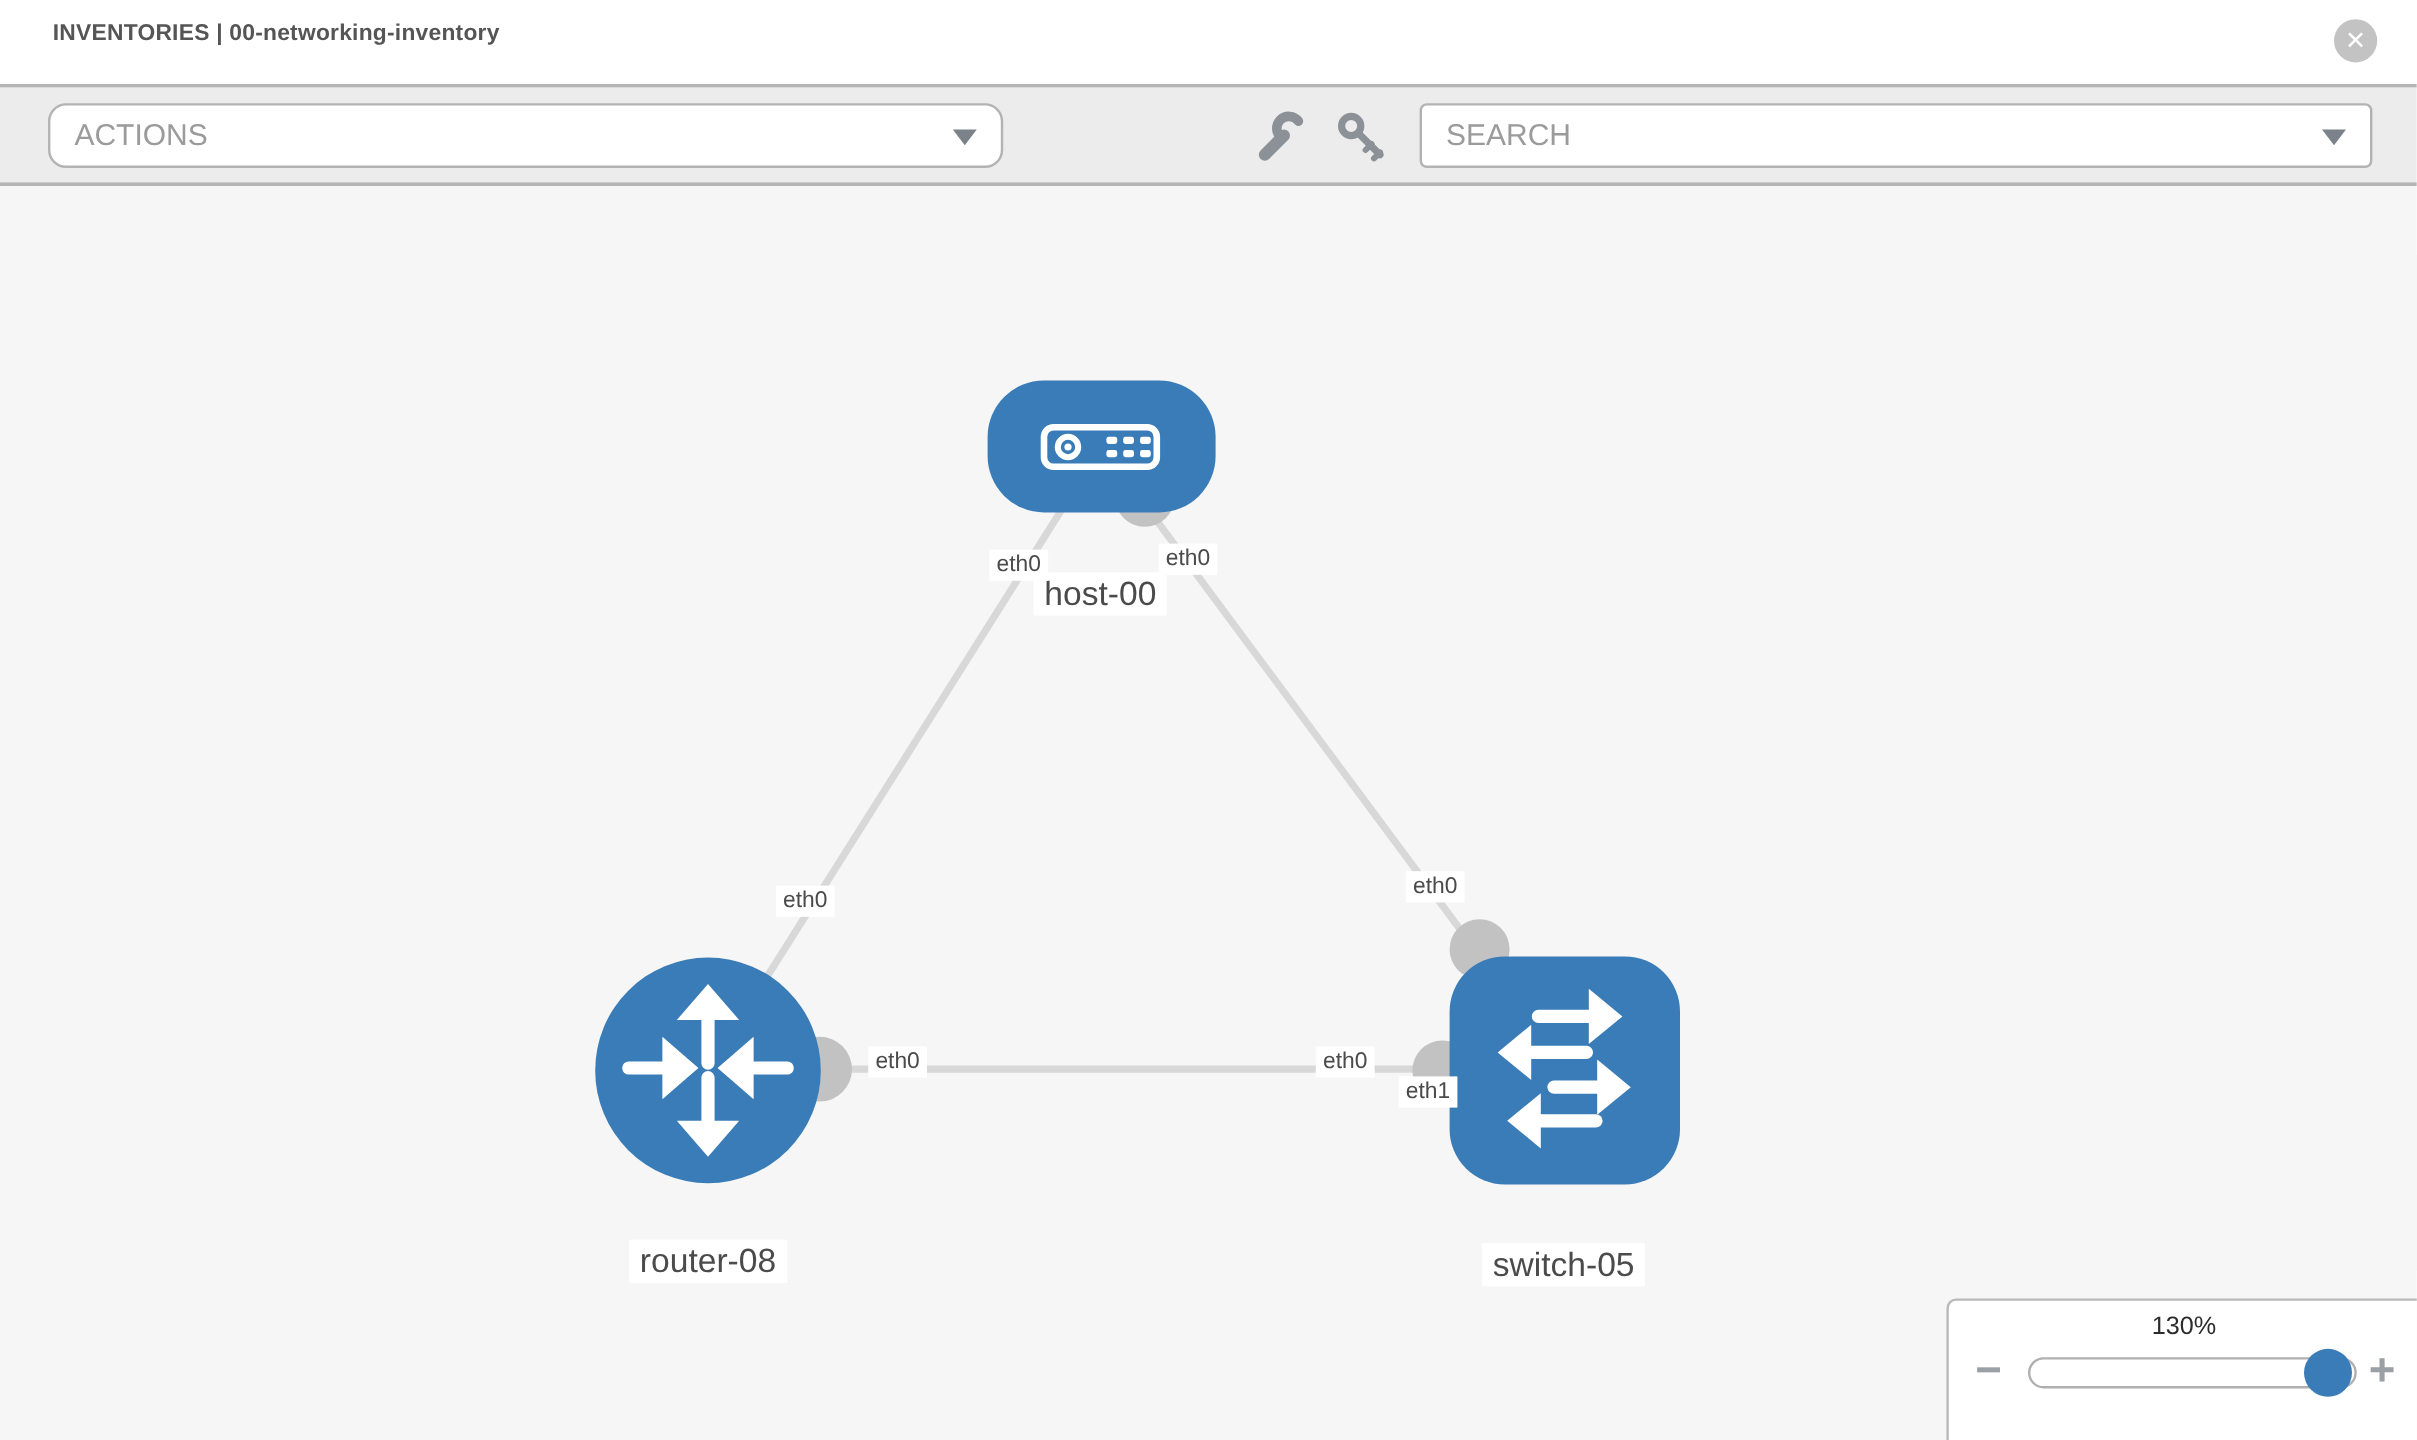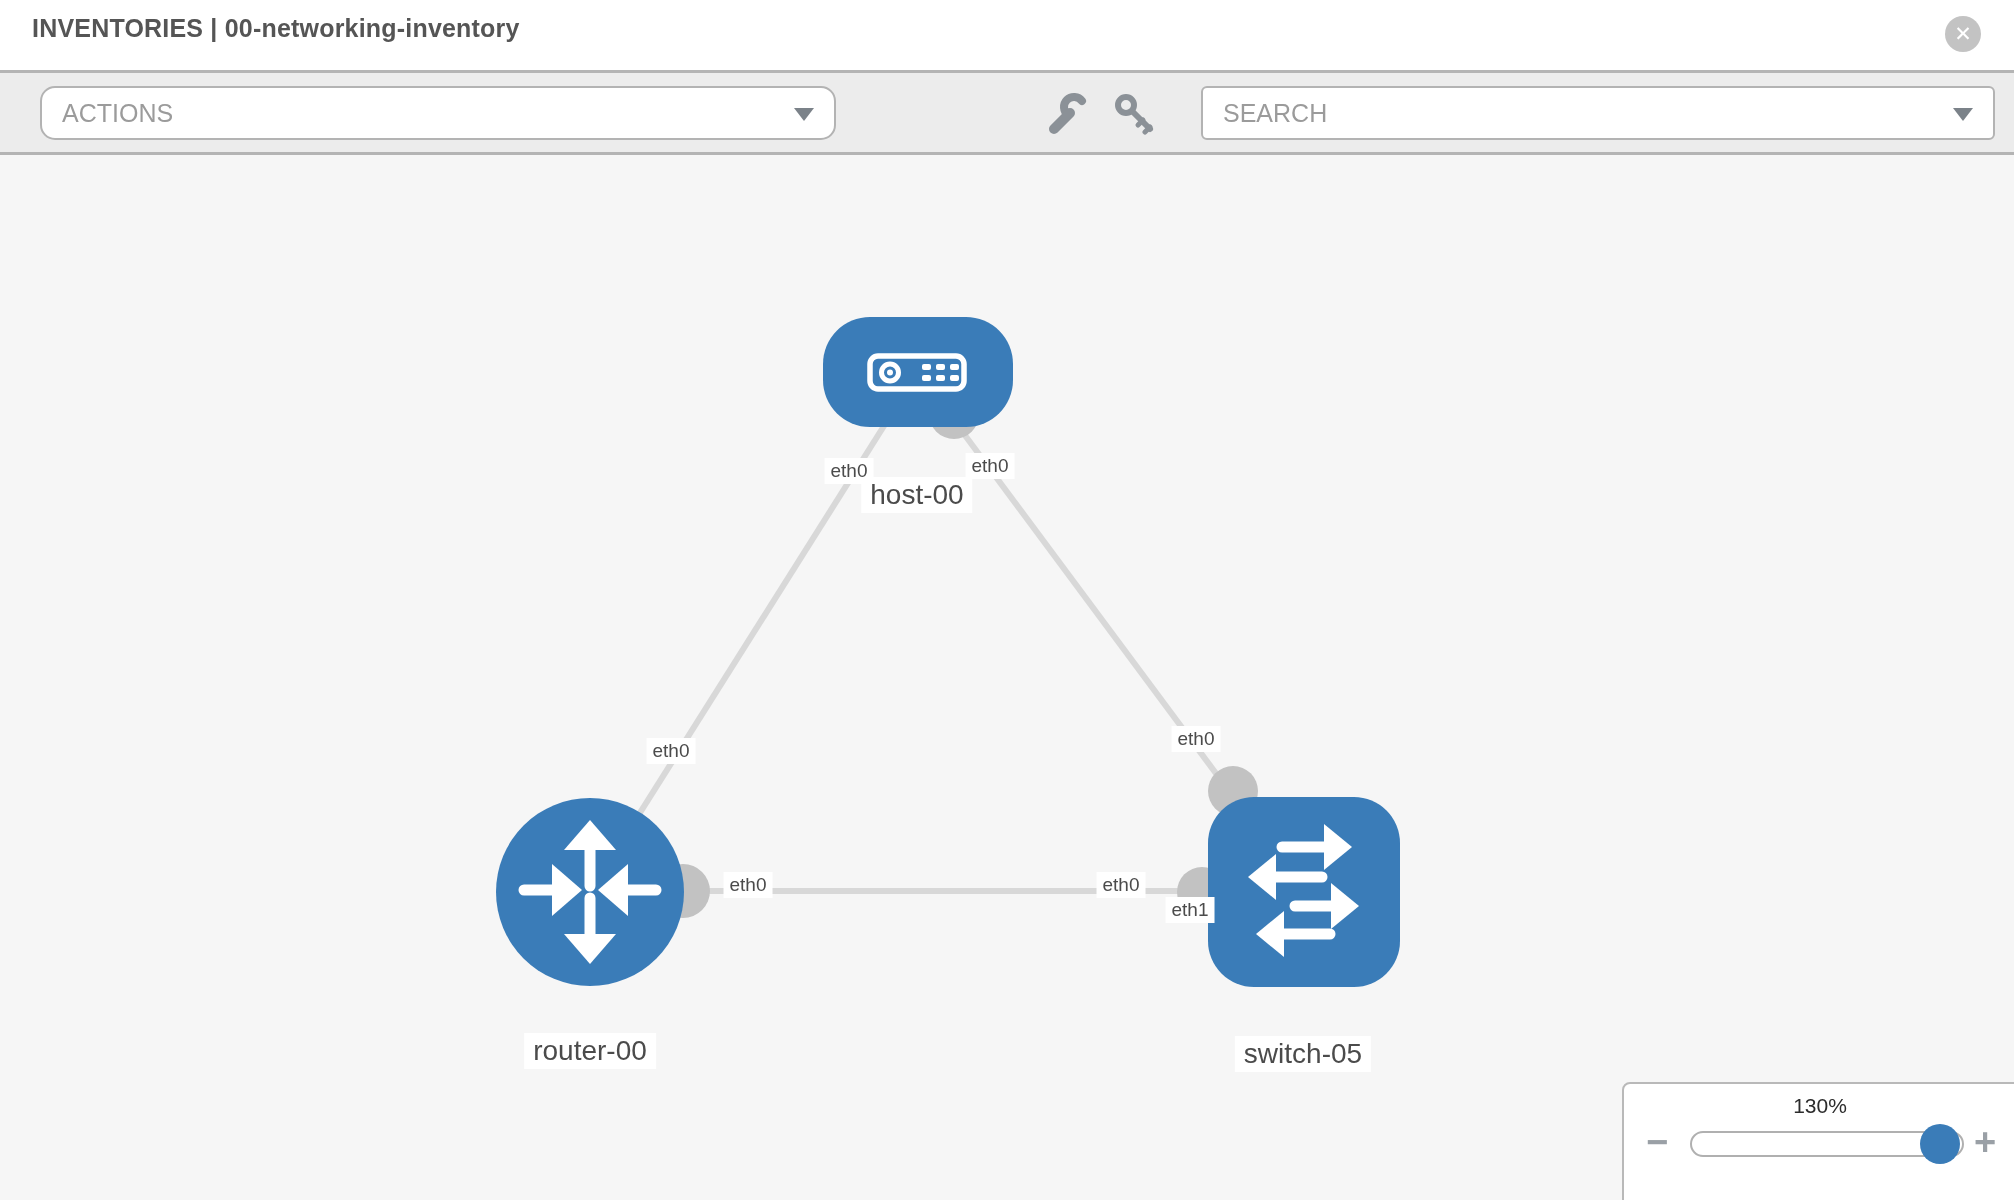--- a/index.html
+++ b/index.html
@@ -7,40 +7,40 @@
     width:2014px;height:1200px;overflow:hidden;position:relative;
     font-family:"Liberation Sans","DejaVu Sans",sans-serif;
     background:#ffffff;
   }
   
   .header{
     position:absolute;top:0;left:0;width:2014px;height:70px;background:#ffffff;
     border-bottom:3px solid #b4b4b4;
   }
   .page-title{
-    position:absolute;left:32px;top:0;height:56px;display:flex;align-items:center;
-    font-size:25px;font-weight:bold;color:#555555;letter-spacing:0.2px;
+    position:absolute;left:44px;top:0;height:56px;display:flex;align-items:center;
+    font-size:19px;font-weight:bold;color:#555555;letter-spacing:0.2px;
   }
   .close-btn{
     position:absolute;right:33px;top:16px;width:36px;height:36px;border-radius:50%;
     background:#c3c3c3;color:#ffffff;display:flex;align-items:center;justify-content:center;
     font-size:21px;font-weight:bold;cursor:pointer;user-select:none;
   }
   
   .toolbar{
     position:absolute;top:73px;left:0;width:2014px;height:79px;background:#ececec;
     border-bottom:3px solid #b4b4b4;
   }
   .select-box{
     position:absolute;top:13px;height:50px;background:#ffffff;
     border:2px solid #b3b3b3;border-radius:6px;display:flex;align-items:center;
     padding:0 20px;font-size:25px;color:#9b9b9b;cursor:pointer;
   }
   .select-actions{left:40px;width:752px;border-radius:15px;}
-  .select-search{left:1183px;width:750px;margin-left:18px;}
+  .select-search{left:1183px;width:750px;}
   .caret{
     position:absolute;right:20px;top:50%;margin-top:-5px;width:0;height:0;
     border-left:10px solid transparent;border-right:10px solid transparent;
     border-top:13px solid #7b8289;
   }
   .tool-icon{position:absolute;top:18px;width:44px;height:44px;cursor:pointer;}
   .icon-wrench{left:1046px;}
   .icon-key{left:1112px;}
   
   .canvas{
@@ -163,21 +163,21 @@
         <polygon points="1248,877 1276,854 1276,900" stroke="none"></polygon>
         <line x1="1295" y1="906" x2="1333" y2="906"></line>
         <polygon points="1359,906 1331,883 1331,929" stroke="none"></polygon>
         <line x1="1330" y1="934" x2="1282" y2="934"></line>
         <polygon points="1256,934 1284,911 1284,957" stroke="none"></polygon>
       </g>
     </g>
   </svg>
 
   <div class="graph-label node-label" style="left:917px;top:301px;">host-00</div>
-  <div class="graph-label node-label" style="left:590px;top:857px;">router-00</div>
+  <div class="graph-label node-label" style="left:590px;top:857px;">router-08</div>
   <div class="graph-label node-label" style="left:1303px;top:860px;">switch-05</div>
 
   <div class="graph-label iface-label" style="left:849px;top:316px;">eth0</div>
   <div class="graph-label iface-label" style="left:671px;top:596px;">eth0</div>
   <div class="graph-label iface-label" style="left:990px;top:311px;">eth0</div>
   <div class="graph-label iface-label" style="left:1196px;top:584px;">eth0</div>
   <div class="graph-label iface-label" style="left:748px;top:730px;">eth0</div>
   <div class="graph-label iface-label" style="left:1121px;top:730px;z-index:1;">eth0</div>
   <div class="graph-label iface-label" style="left:1190px;top:730px;z-index:2;margin-top:25px;">eth1</div>
 </div>

